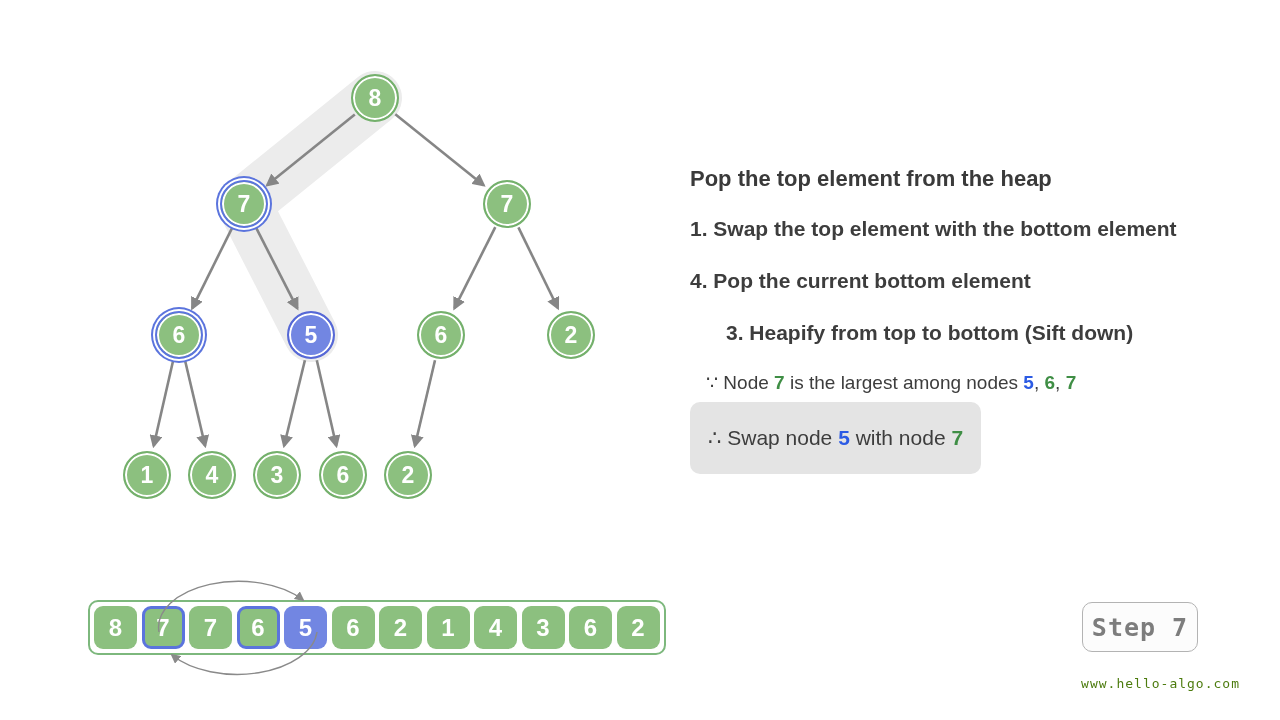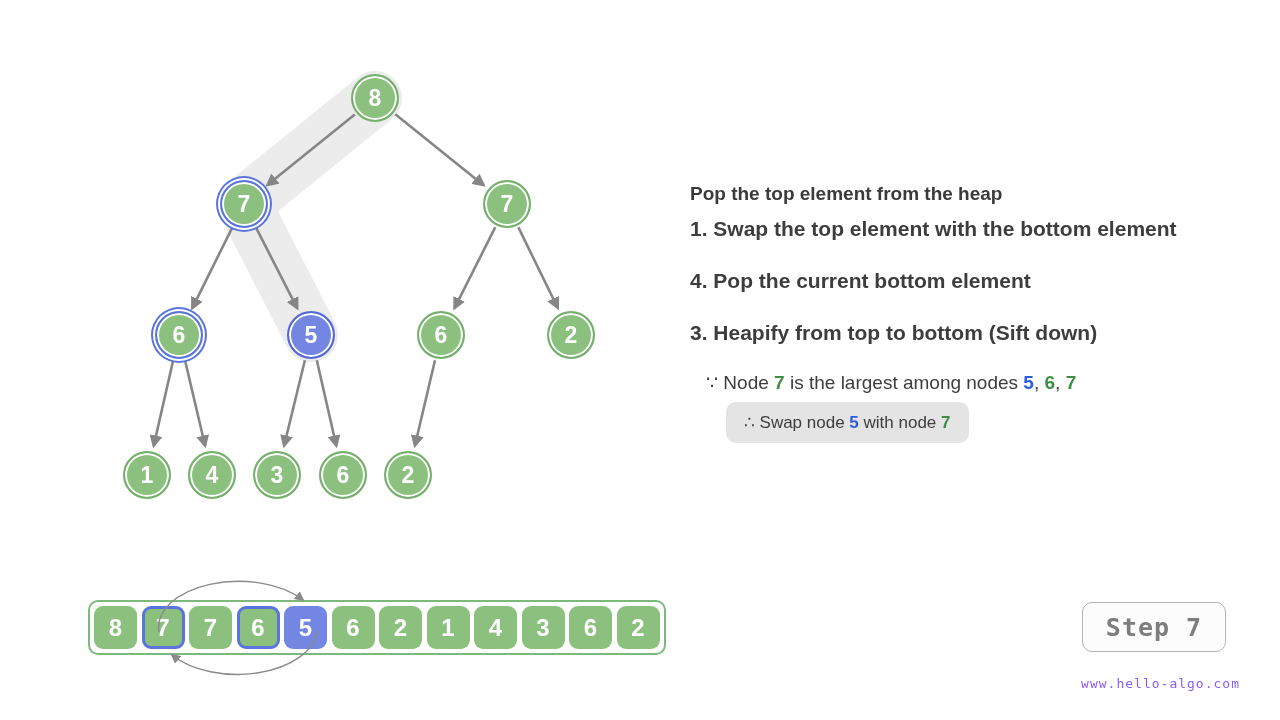--- a/index.html
+++ b/index.html
@@ -37,48 +37,48 @@
     width:43px;height:43px;border-radius:9px;background:#8cc07f;
     box-sizing:border-box;display:flex;align-items:center;justify-content:center;
     color:#fff;font-weight:bold;font-size:24px;
   }
   .cell.ring{border:3px solid #5b74dd;}
   .cell.blue{background:#7286e2;}
   .swap-svg{position:absolute;left:130px;top:565px;z-index:4;pointer-events:none;}
   
   .panel-title{
     position:absolute;left:690px;top:166px;
-    font-size:19px;font-weight:bold;color:#3a3a3a;white-space:nowrap;margin-top:17px;
+    font-size:22px;font-weight:bold;color:#3a3a3a;white-space:nowrap;
   }
   .step-line{
     position:absolute;left:690px;font-size:21px;color:#3d3d3d;white-space:nowrap;font-weight:bold;
   }
-  .step-1{top:217px;} .step-2{top:269px;} .step-3{top:321px;}
+  .step-1{top:217px;} .step-2{top:269px;} .step-3{top:321px;margin-left:36px;}
   .because-line{
     position:absolute;left:706px;top:371px;
     font-size:19px;color:#3d3d3d;white-space:nowrap;
   }
   .therefore-pill{
-    position:absolute;left:726px;top:402px;
-    background:#e4e4e4;border-radius:10px;padding:10px 18px;
-    font-size:17px;color:#3d3d3d;white-space:nowrap;
+    position:absolute;left:690px;top:402px;
+    background:#e4e4e4;border-radius:10px;padding:24px 18px;
+    font-size:21px;color:#3d3d3d;white-space:nowrap;
   }
   .ng{color:#3f8e45;font-weight:bold;}
   .nb{color:#2c5be4;font-weight:bold;}
   
   .step-indicator{
-    position:absolute;left:1082px;top:602px;width:144px;height:50px;
+    position:absolute;left:1082px;top:602px;width:116px;height:50px;
     box-sizing:border-box;border:1.5px solid #b3b3b3;border-radius:10px;
     background:#fcfcfc;display:flex;align-items:center;justify-content:center;
     font-family:"DejaVu Sans Mono", monospace;font-weight:bold;
     font-size:25px;color:#7d7d7d;letter-spacing:1px;
   }
   .watermark{
     position:absolute;right:40px;top:676px;
-    font-family:"DejaVu Sans Mono", monospace;font-size:13px;color:#8b5cf6;
+    font-family:"DejaVu Sans Mono", monospace;font-size:13px;color:#4d7c0f;
     letter-spacing:1px;
   }
 </style>
 </head>
 <body>
 
 <svg class="tree-svg" width="700" height="560" viewBox="0 0 700 560">
   <defs>
     <marker id="arrow" viewBox="0 0 10 10" refX="8" refY="5" markerWidth="5" markerHeight="5" orient="auto">
       <path d="M0,0 L10,5 L0,10 z" fill="#868686"></path>

